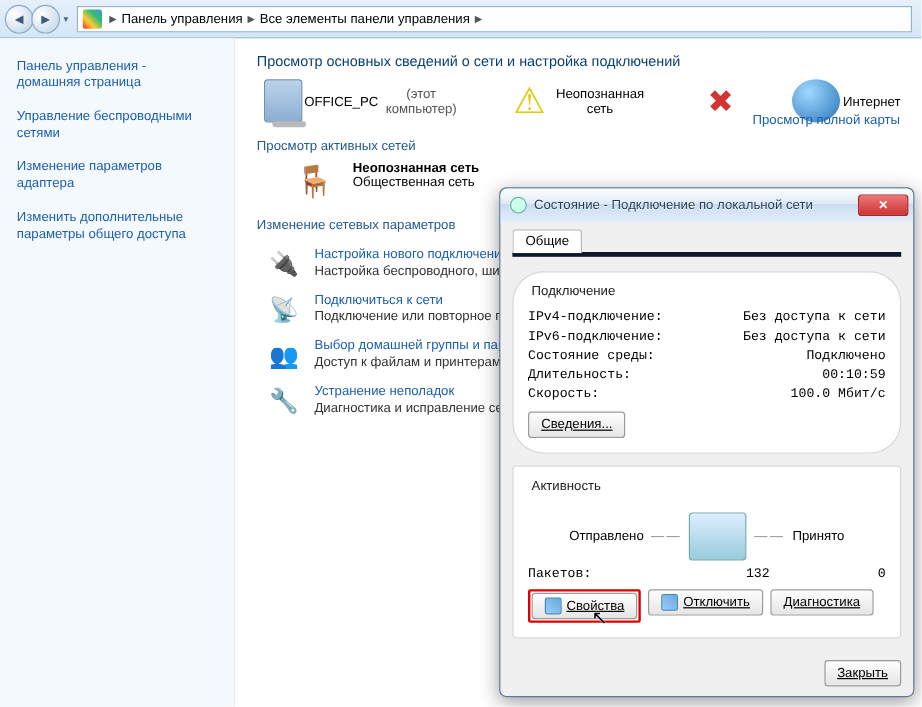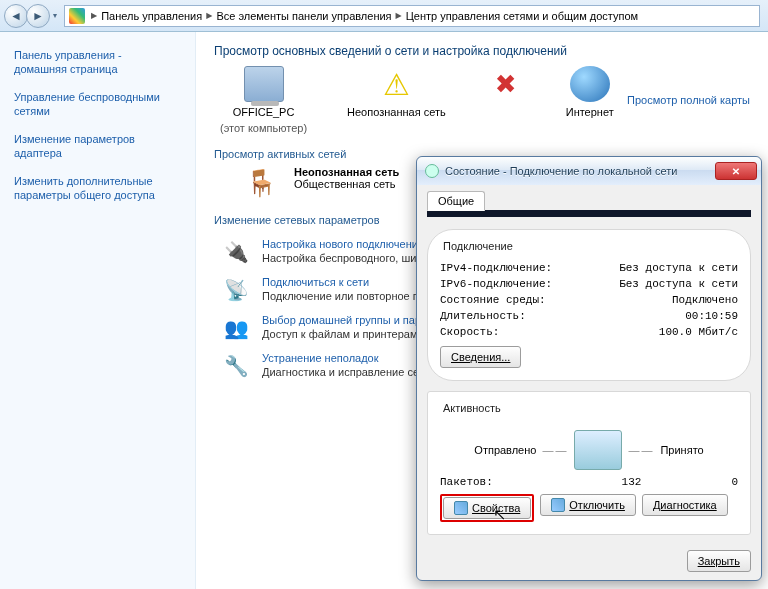--- a/index.html
+++ b/index.html
@@ -17,21 +17,21 @@
   .shield-tiny { width: 16px; height: 16px; background: linear-gradient(45deg,#e33,#fc3,#3b7,#39d); border-radius: 2px; margin-right: 2px; }
 
   
   .body { display: flex; height: calc(100% - 32px); }
   .sidebar { width: 196px; background: #f4f9fe; border-right: 1px solid #e2edf6; padding: 16px 10px 10px 14px; }
   .sidebar a { display: block; color: #1d5fab; text-decoration: none; margin-bottom: 14px; line-height: 14px; }
 
   .main { flex: 1; padding: 12px 18px; position: relative; overflow: hidden; }
   .heading { font-size: 12px; color: #0b3f73; margin: 0 0 8px 0; font-weight: 400; }
   .maprow { display: flex; align-items: flex-start; gap: 40px; margin-left: 6px; }
-  .mapitem { display: flex; flex-direction: column; align-items: center; gap: 2px; position: relative; }
+  .mapitem { display: flex; flex-direction: row; align-items: center; gap: 2px; position: relative; }
   .mapitem .lbl { text-align: center; margin-top: 2px; }
   .mapitem .sub { color: #555; }
   .computer-ico, .globe-ico { width: 40px; height: 36px; }
   .computer-ico { background: linear-gradient(#bcd3ea,#8baed3); border: 1px solid #7390af; border-radius: 3px; position: relative; }
   .computer-ico::after { content:""; position:absolute; bottom:-5px; left:6px; width:28px; height:5px; background:#b9b9b9; border-radius:2px; }
   .warn-ico { width:40px; height:36px; position:relative; }
   .warn-ico::before { content:"⚠"; position:absolute; inset:0; display:flex; align-items:center; justify-content:center; font-size:30px; color:#e6c700; }
   .x-ico { width:40px; height:36px; position:relative; }
   .x-ico::before { content:"✖"; position:absolute; inset:0; display:flex; align-items:center; justify-content:center; font-size:26px; color:#d23333; }
   .globe-ico { border-radius:50%; background: radial-gradient(circle at 35% 30%, #9fd9ff, #2a73b8); }
@@ -50,21 +50,21 @@
   .settingrow .desc { color:#333; margin-top:2px; }
 
   
   .dialog { position:absolute; left:416px; top:156px; width:346px; height:425px; background:#f0f0f0; border:1px solid #587aa0; border-radius:6px; box-shadow:0 4px 16px rgba(0,0,0,.4); overflow:hidden; }
   .titlebar { height:28px; background: linear-gradient(#fdfefe,#dfeaf6 45%,#cadbf0 46%,#e3eefc); display:flex; align-items:center; padding:0 4px 0 8px; border-radius:6px 6px 0 0; }
   .titlebar .win-ico { width:14px; height:14px; border-radius:50%; border:1px solid #6b9; margin-right:6px; position:relative; background:#cfe; }
   .titlebar .title { flex:1; color:#1f3d57; text-shadow:0 1px 0 #fff; font-size:11px; }
   .titlebar .closebtn { width:42px; height:18px; border-radius:3px; background:linear-gradient(#e77,#c33); border:1px solid #a22; color:#fff; display:flex; align-items:center; justify-content:center; font-size:10px; font-weight:bold; }
 
   .dlgbody { padding: 6px 10px 10px 10px; }
-  .tabstrip { border-bottom:7px solid #0f172a; display:flex; }
+  .tabstrip { border-bottom:4px solid #0f172a; display:flex; }
   .tab { padding:3px 10px; background:#fff; border:1px solid #b8b8b8; border-bottom:1px solid #fff; margin-bottom:-1px; border-radius:3px 3px 0 0; font-size:11px; }
 
   .group { border:1px solid #d8d8d8; border-radius:3px; background:#fff; padding:10px 12px 12px 12px; margin-top:6px; }
   .glabel { margin:-18px 0 6px 0; background:#fff; display:inline-block; padding:0 3px; color:#222; }
   .g1 { margin-top:12px;border-radius:26px; }
   .kv { display:flex; justify-content:space-between; margin:4px 0;font-family:Liberation Mono, monospace; }
   .btn { display:inline-flex; align-items:center; gap:4px; height:22px; padding:0 10px; background:linear-gradient(#fefefe,#e5e5e5); border:1px solid #9c9c9c; border-radius:3px; font-size:11px; cursor:pointer;text-decoration:underline; }
   .btnrow { margin-top:8px; }
 
   .activity { margin-top:10px; }
@@ -95,23 +95,20 @@
     <div class="shield-tiny"></div>
     <span class="crumb-arrow">▶</span>
     <span class="crumb">
         <span>Панель управления</span>
         <span class="crumb-arrow">▶</span>
       </span>
     <span class="crumb">
         <span>Все элементы панели управления</span>
         <span class="crumb-arrow">▶</span>
       </span>
-    <span class="crumb">
-        <span>Центр управления сетями и общим доступом</span>
-      </span>
   </div>
 </div>
 
 <div class="body">
 
   <div class="sidebar">
     <a><span>Панель управления -</span><br><span>домашняя страница</span></a>
     <a><span>Управление беспроводными</span><br><span>сетями</span></a>
     <a><span>Изменение параметров</span><br><span>адаптера</span></a>
     <a><span>Изменить дополнительные</span><br><span>параметры общего доступа</span></a>

